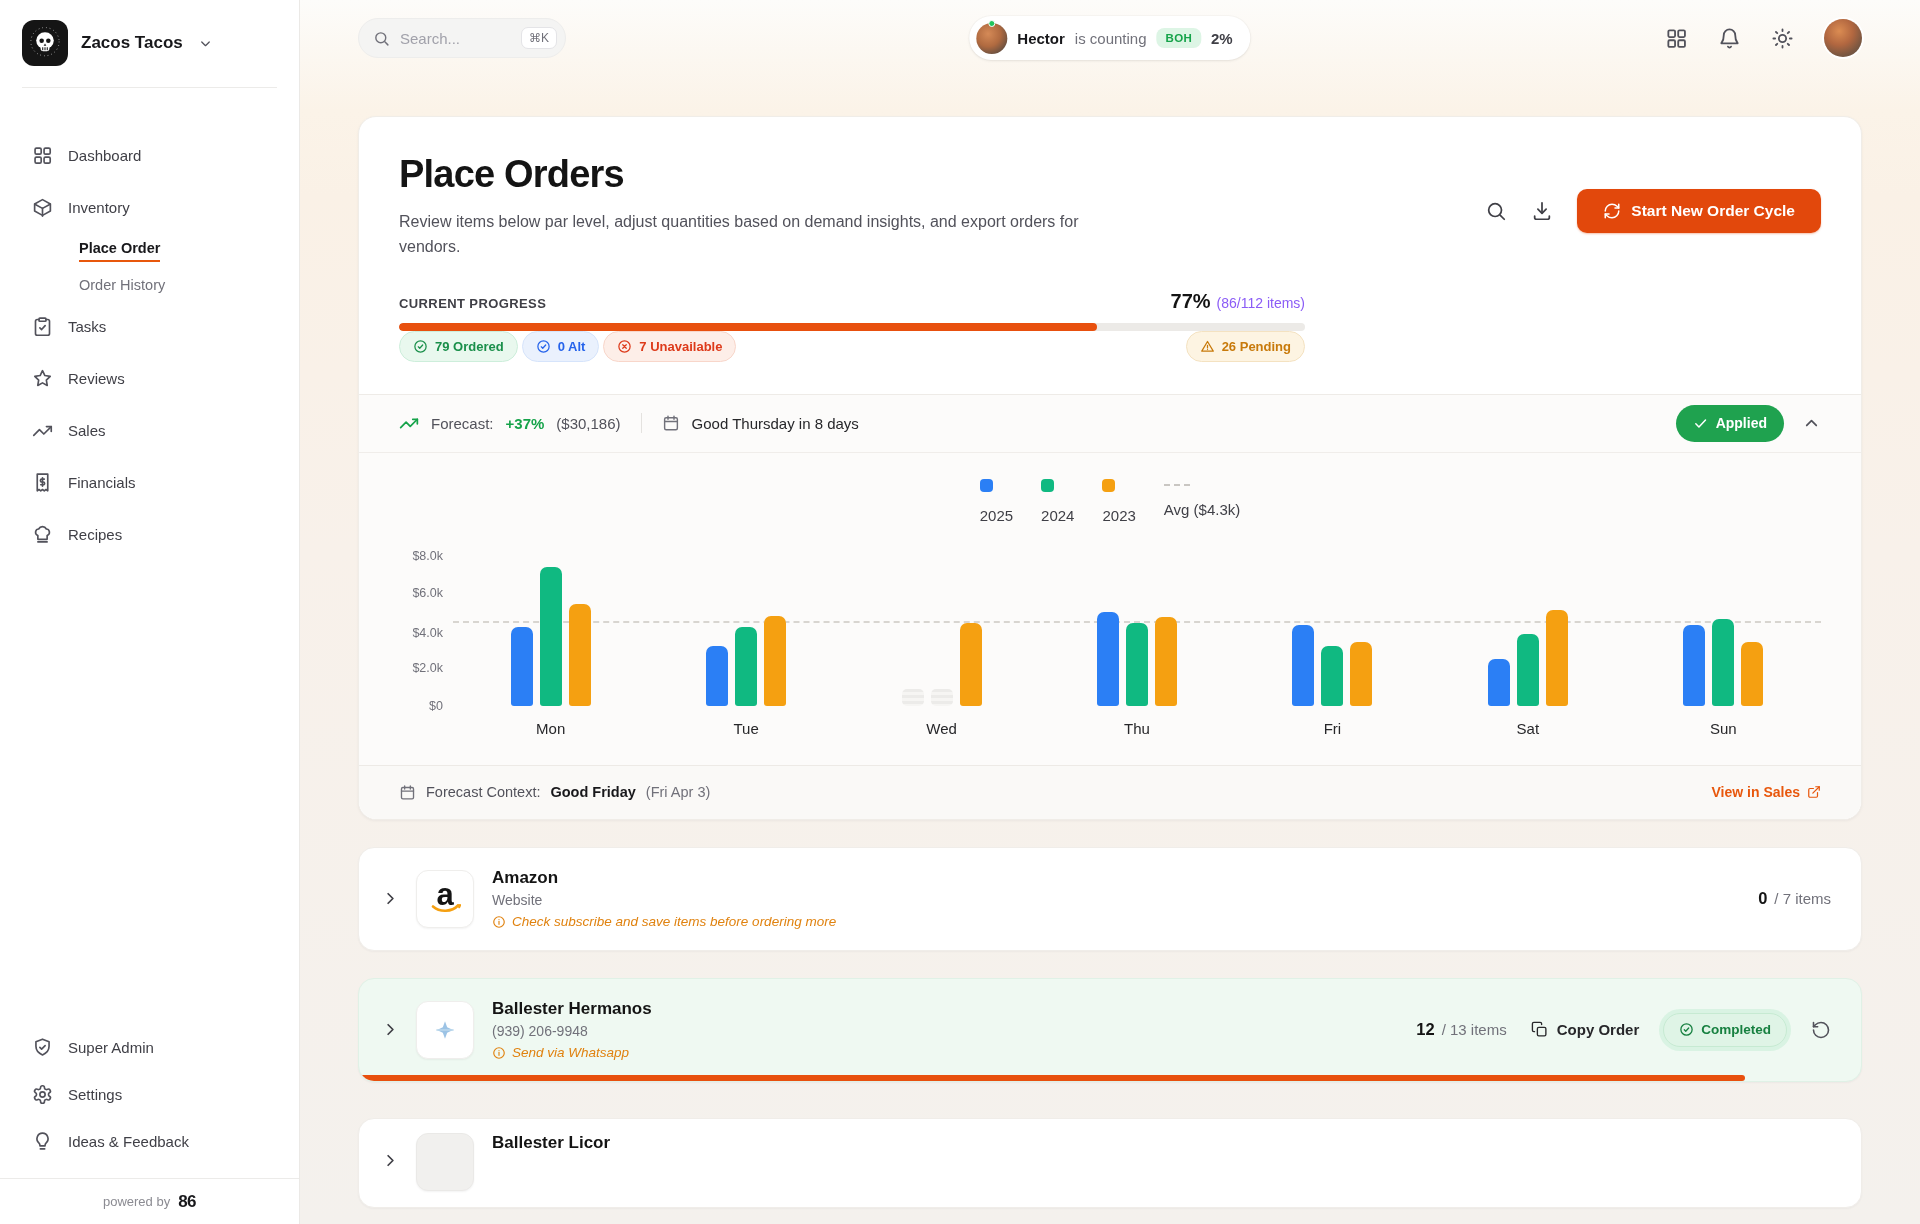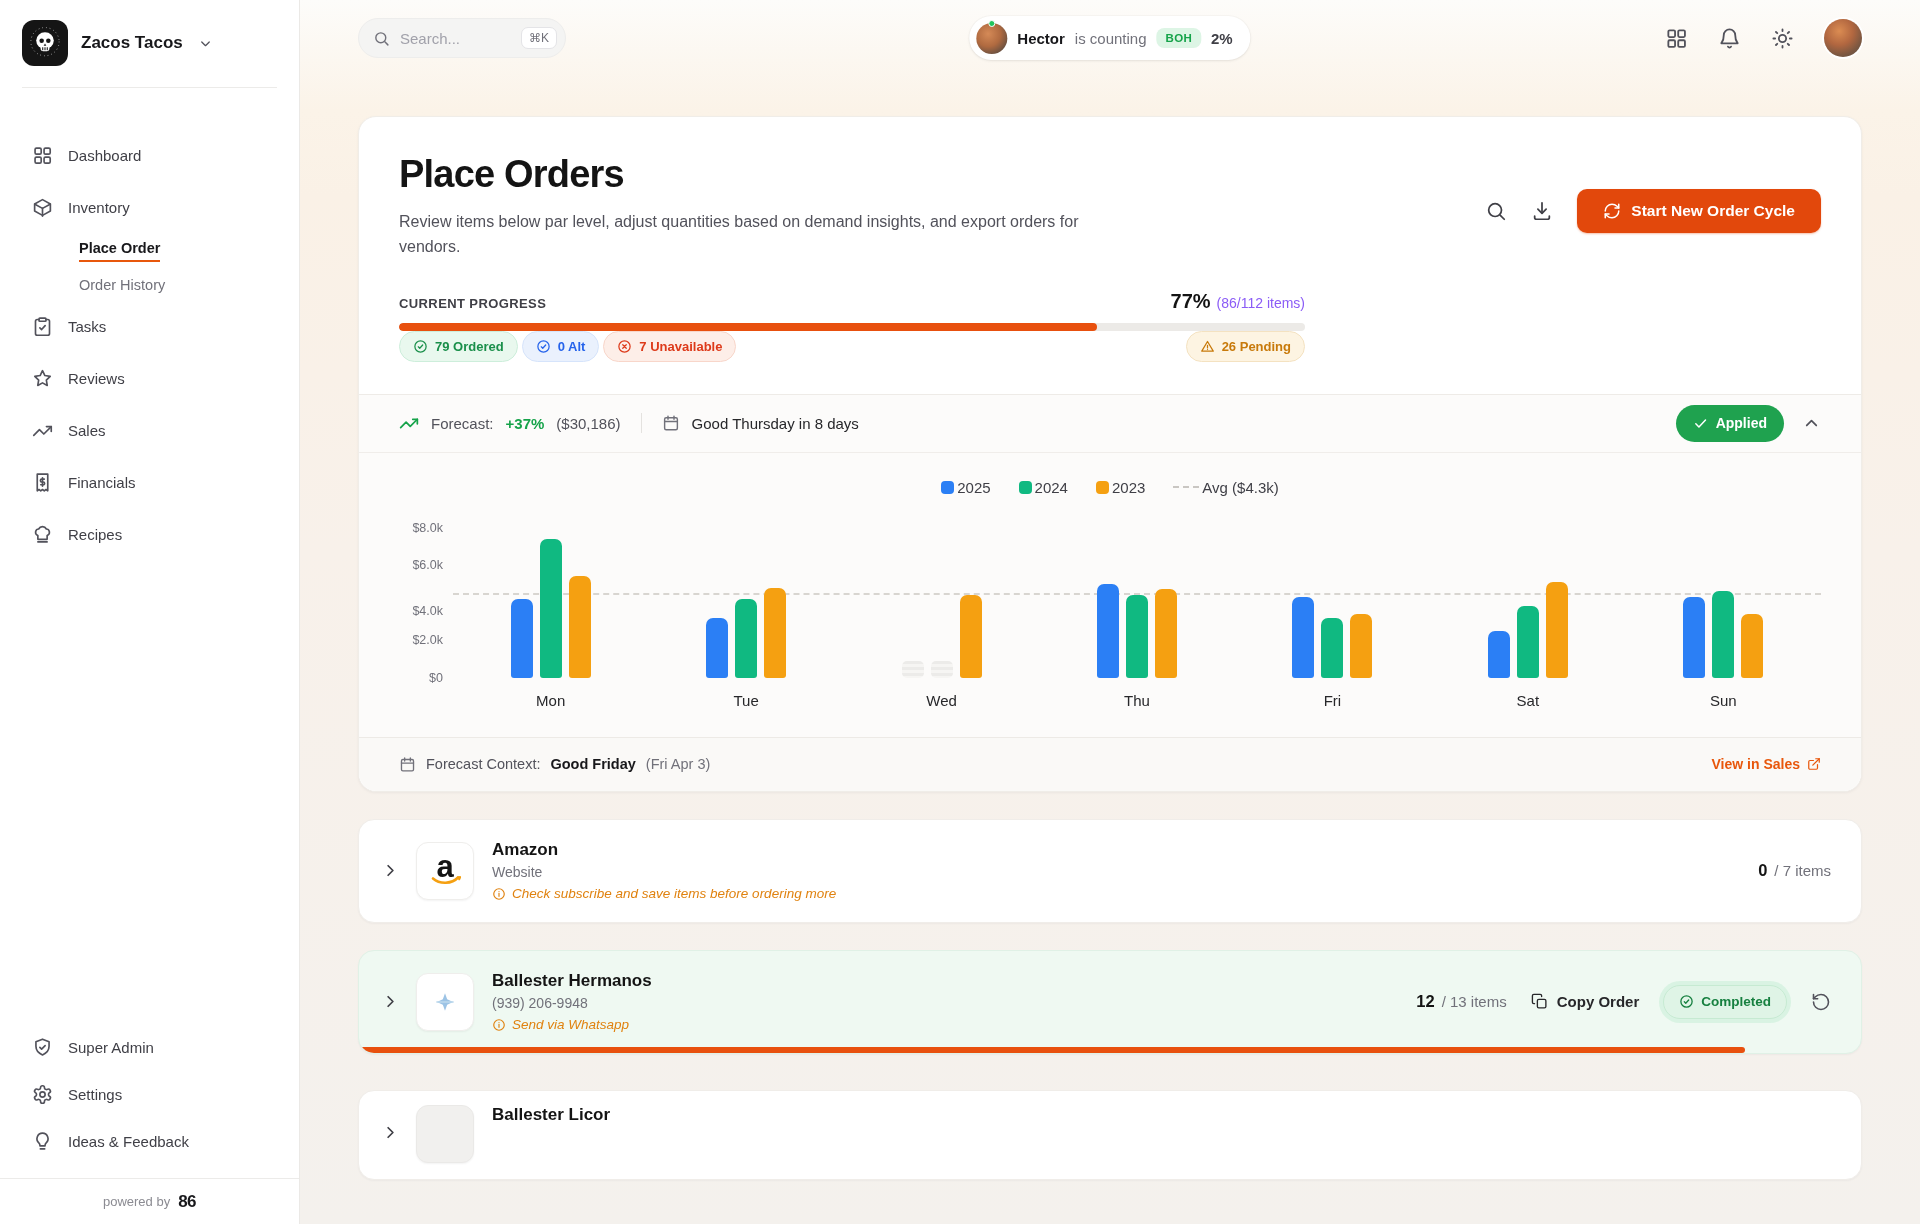--- a/index.html
+++ b/index.html
@@ -111,21 +111,21 @@
   .f-event { color:#27272a; }
   .f-right { margin-left:auto; display:flex; align-items:center; gap:18px; }
   .applied-btn { display:flex; align-items:center; gap:8px; background:#1fa24f; color:#fff;
                  font-size:14px; font-weight:700; height:37px; padding:0 17px; border-radius:999px;
                  border:none; cursor:pointer; font-family:inherit; }
   .chevup-btn { background:none; border:none; color:#52525b; display:flex; cursor:pointer; }
 
   .chart-area { padding:16px 40px 0; }
   .legend { display:flex; justify-content:center; align-items:center; gap:28px; margin:10px 0 32px;
             font-size:15px; color:#3f3f46; }
-  .legend-item { display:flex; align-items:center; gap:3px; }
+  .legend-item { display:flex; gap:15px;flex-direction:column; }
   .dot { width:13px; height:13px; border-radius:4px; }
   .avg-swatch { width:26px; border-top:2px dashed #c9c6c2; }
   .chart { display:flex; }
   .y-axis { width:54px; position:relative; height:150px; }
   .ytick { position:absolute; right:10px; transform:translateY(50%); font-size:12.5px; color:#71717a; }
   .plot { flex:1; position:relative; height:150px; }
   .avg-line { position:absolute; left:0; right:0; border-top:2px dashed #d8d5d0; z-index:0; }
   .groups { position:absolute; inset:0; display:flex; z-index:1; }
   .group { flex:1; display:flex; align-items:flex-end; justify-content:center; gap:7px; }
   .bar { width:22px; border-radius:7px 7px 3px 3px; }
@@ -498,21 +498,21 @@
               </span>
               <span class="legend-item">
                 <span class="avg-swatch"></span>
                 <span>Avg ($4.3k)</span>
               </span>
             </div>
           <div class="chart">
             <div class="y-axis" id="yAxis">
                 <span class="ytick" style="bottom: 150px;">$8.0k</span>
                 <span class="ytick" style="bottom: 112.5px;">$6.0k</span>
-                <span class="ytick" style="bottom: 67px;">$4.0k</span>
+                <span class="ytick" style="bottom: 73px;">$4.0k</span>
                 <span class="ytick" style="bottom: 37.5px;">$2.0k</span>
                 <span class="ytick" style="bottom: 0px;">$0</span>
               </div>
             <div class="plot">
               <div class="avg-line" id="avgLine" style="bottom: 82.5px;"></div>
               <div class="groups" id="groups">
                   <div class="group">
                     <div class="bar" style="height: 78.75px; background: rgb(43, 127, 245);"></div>
                     <div class="bar" style="height: 138.75px; background: rgb(16, 185, 129);"></div>
                     <div class="bar" style="height: 101.25px; background: rgb(245, 160, 17);"></div>

